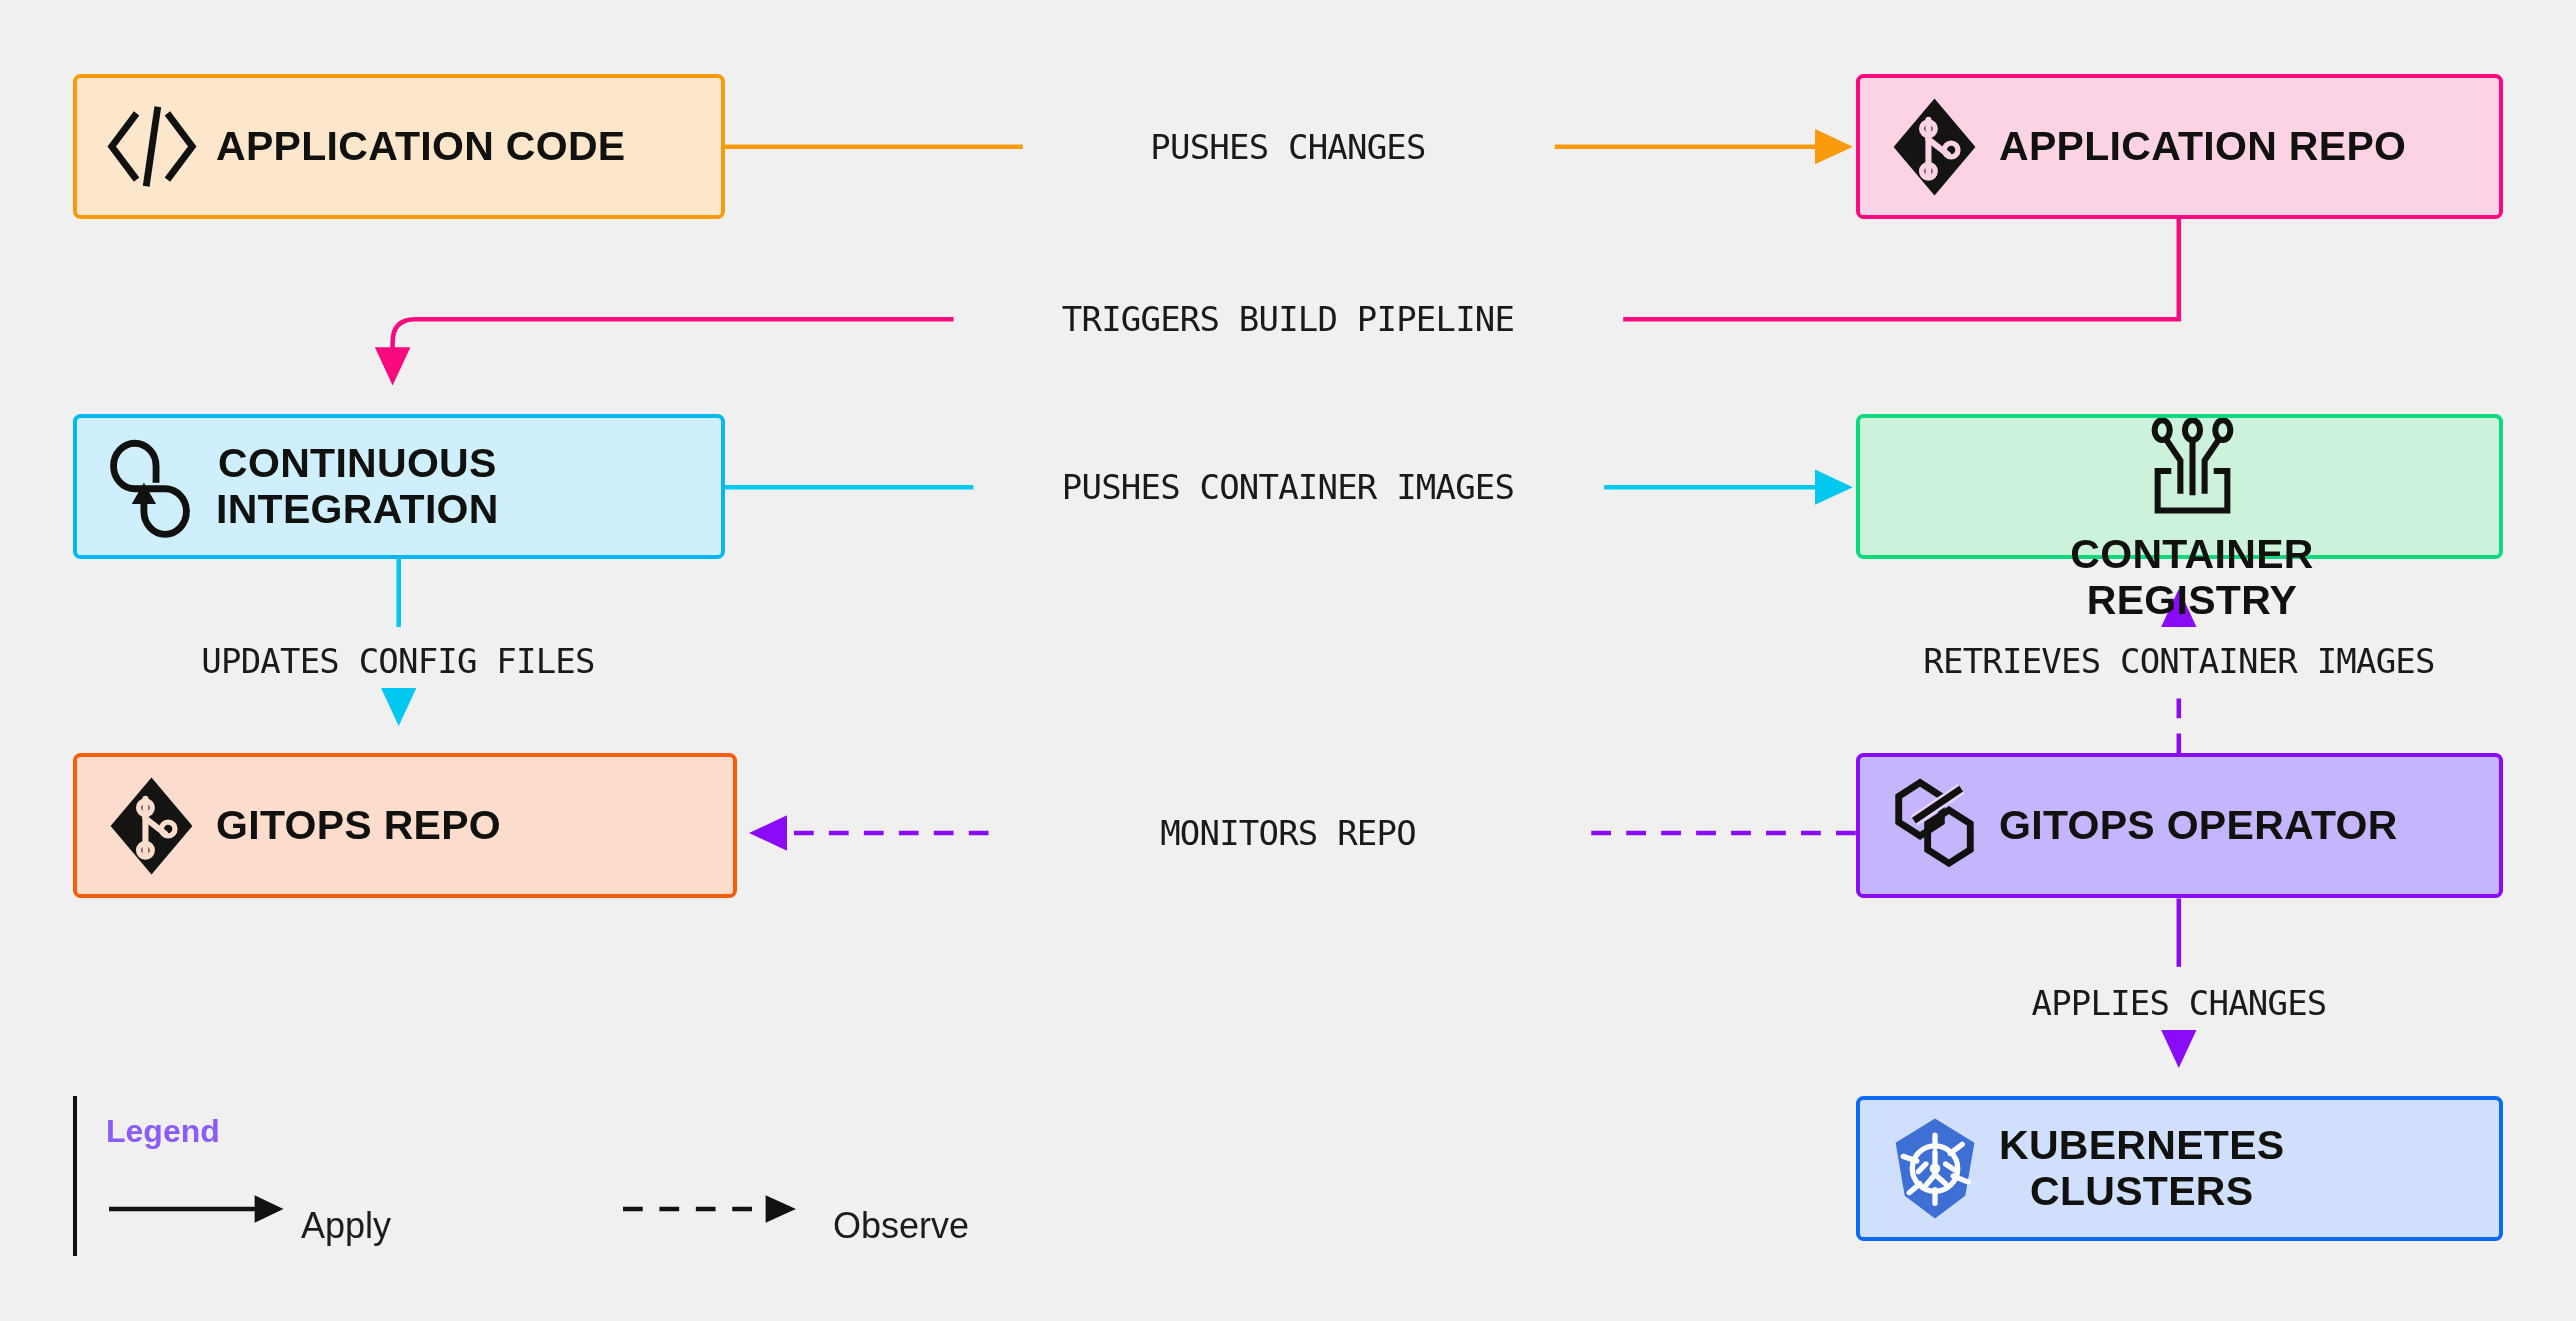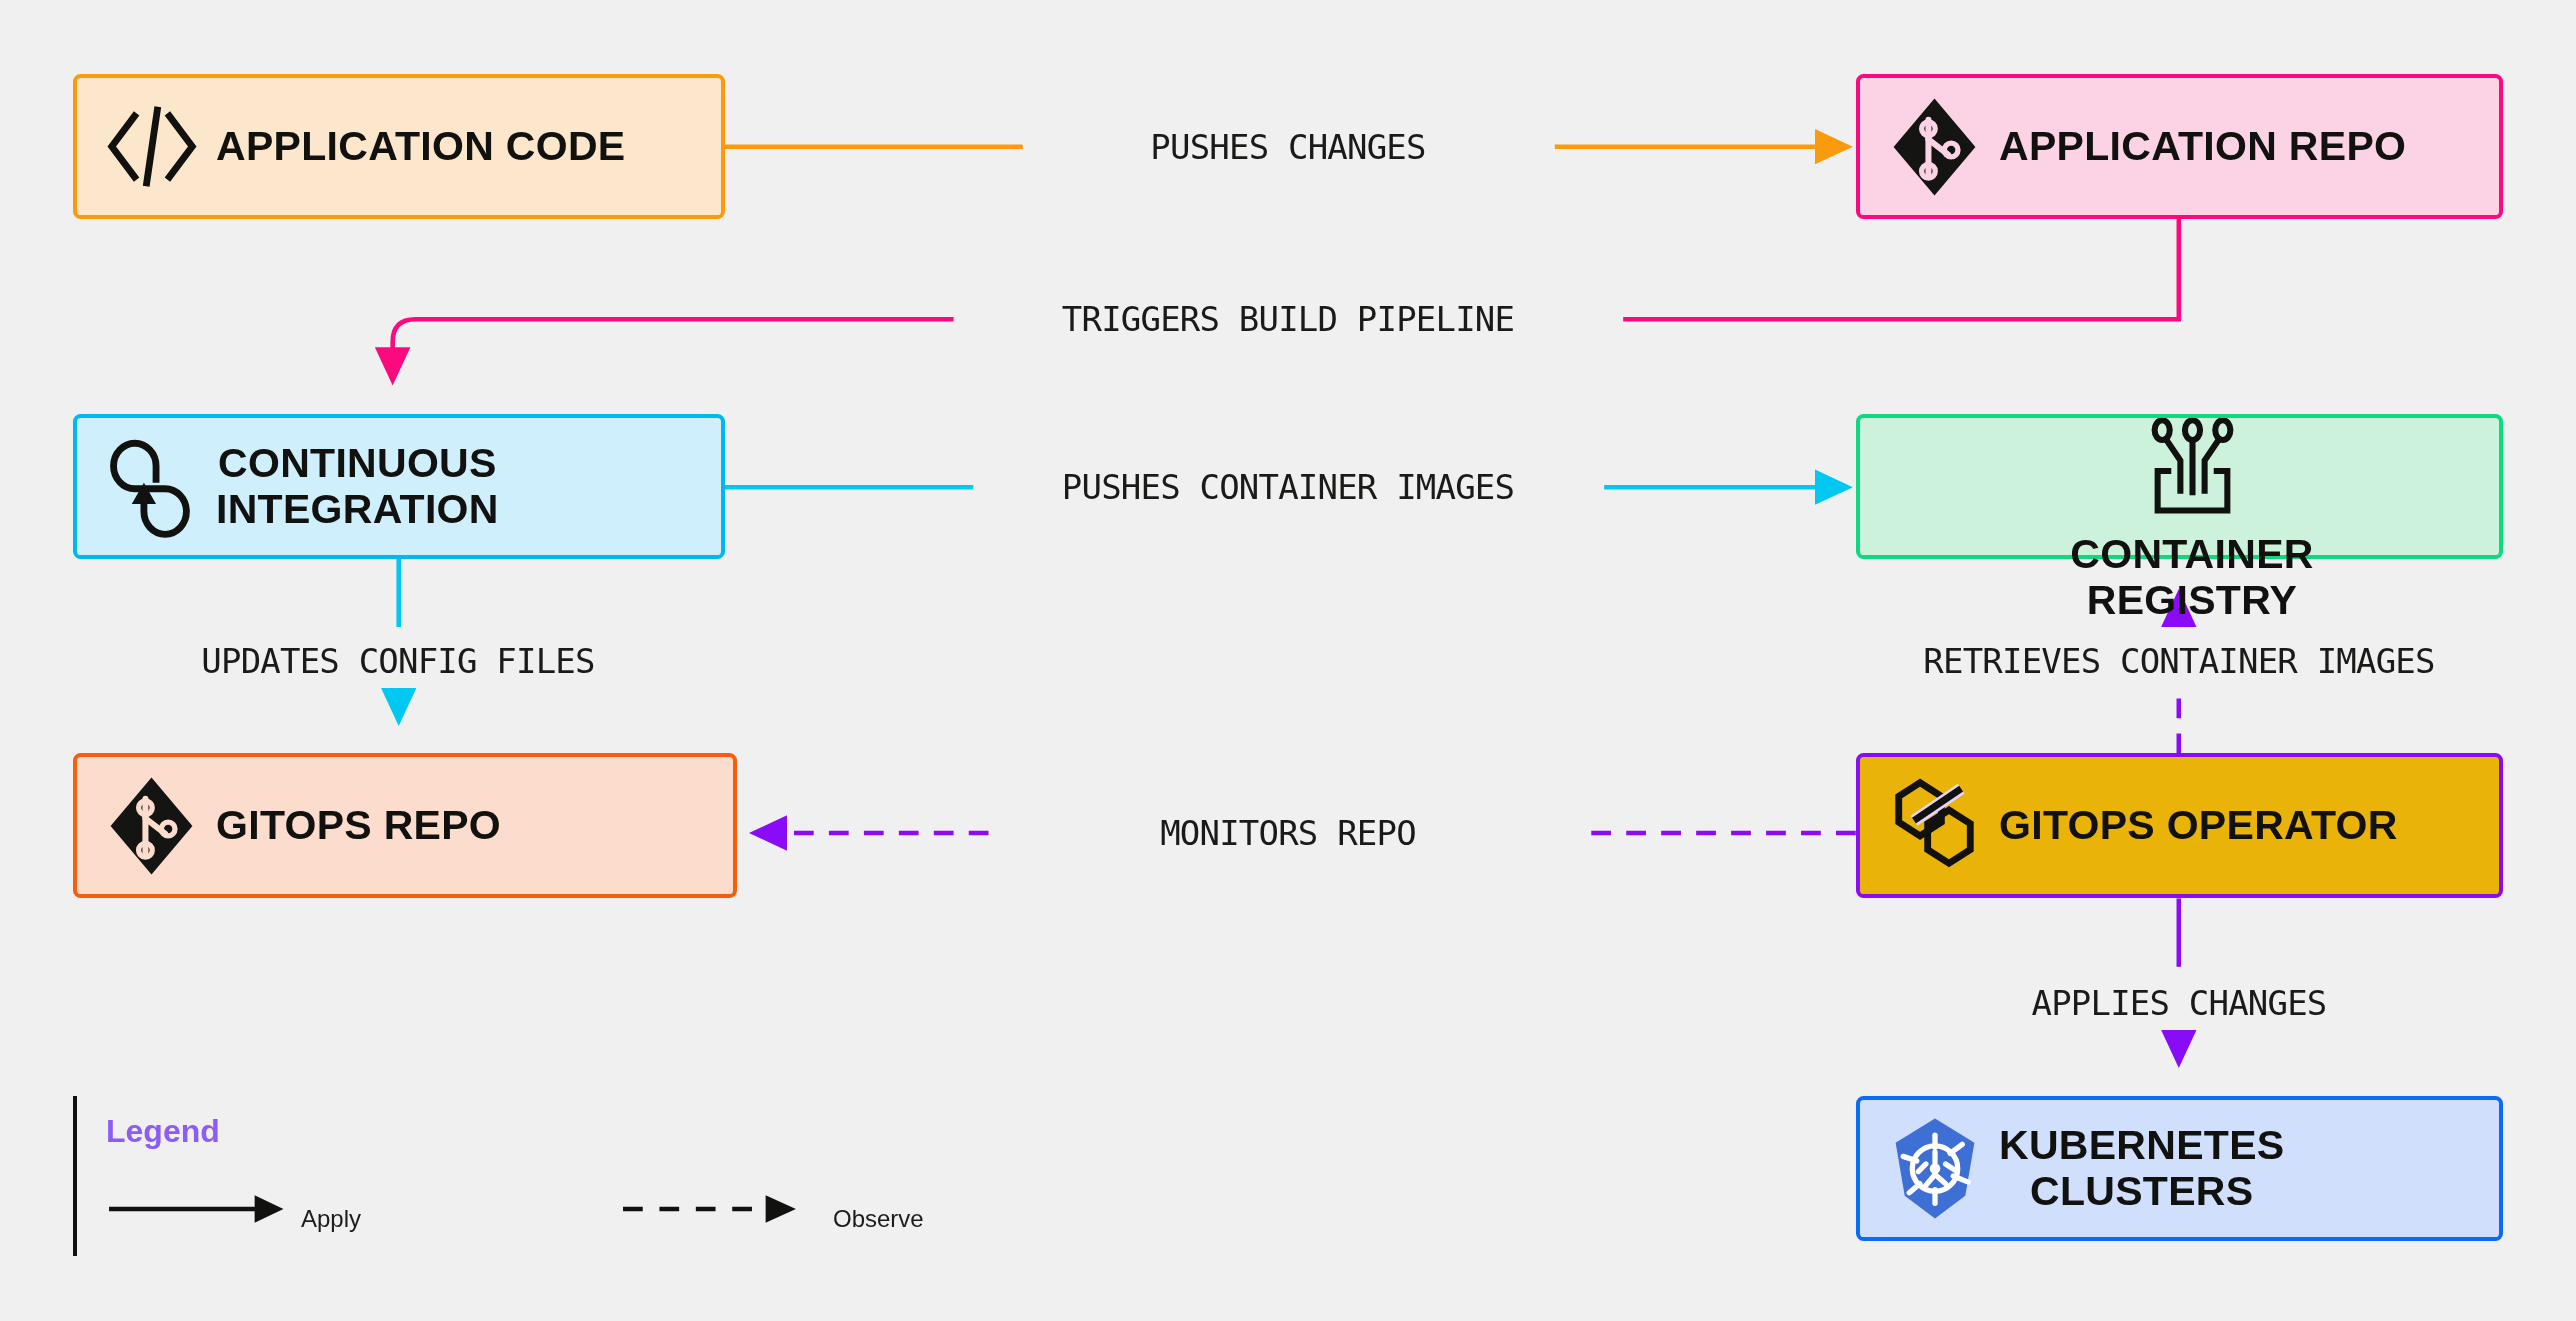--- a/index.html
+++ b/index.html
@@ -93,21 +93,21 @@
     left: 33px;
     top: 16.7px;
     font-family: "Liberation Sans", sans-serif;
     font-weight: bold;
     font-size: 32px;
     color: #8b5cf6;
   }
   #legend .litem {
     position: absolute;
     font-family: "Liberation Sans", sans-serif;
-    font-size: 24px;
+    font-size: 36px;
     color: #1c1c1a;
   }
   #legend .lapply { left: 228px; top: 109px; }
   #legend .lobs   { left: 760px; top: 109px; }
 </style>
 </head>
 <body>
 
 <div id="canvas">
 
@@ -252,21 +252,21 @@
         </g>
         <circle cx="48" cy="42" r="9" fill="none" stroke="#FCDCCD" stroke-width="7"></circle>
         <circle cx="48" cy="98" r="9" fill="none" stroke="#FCDCCD" stroke-width="7"></circle>
         <circle cx="78" cy="70" r="9" fill="none" stroke="#FCDCCD" stroke-width="7"></circle>
       </svg>
     </span>
     <span class="nlabel">GITOPS REPO</span>
   </div>
 
   <div class="node" style="left:1856px; top:753px; width:647px; height:145px;
-              border-color:#8A0BF6; background:#eab308;">
+              border-color:#8A0BF6; background:#c4b5fd;">
     <span class="ico">
       <svg width="93" height="102" viewBox="0 0 122 134">
         <g fill="none" stroke="#111110" stroke-width="9" stroke-linejoin="miter">
           <path d="M42,10 L14,28 L14,62 L42,80 L70,62 L70,28 Z"></path>
           <path d="M80,46 L52,64 L52,98 L80,116 L108,98 L108,64 Z"></path>
         </g>
         <path d="M34,60 L96,18" fill="none" stroke="#E6D2FC" stroke-width="16"></path>
         <path d="M34,60 L96,18" fill="none" stroke="#111110" stroke-width="9"></path>
       </svg>
     </span>

